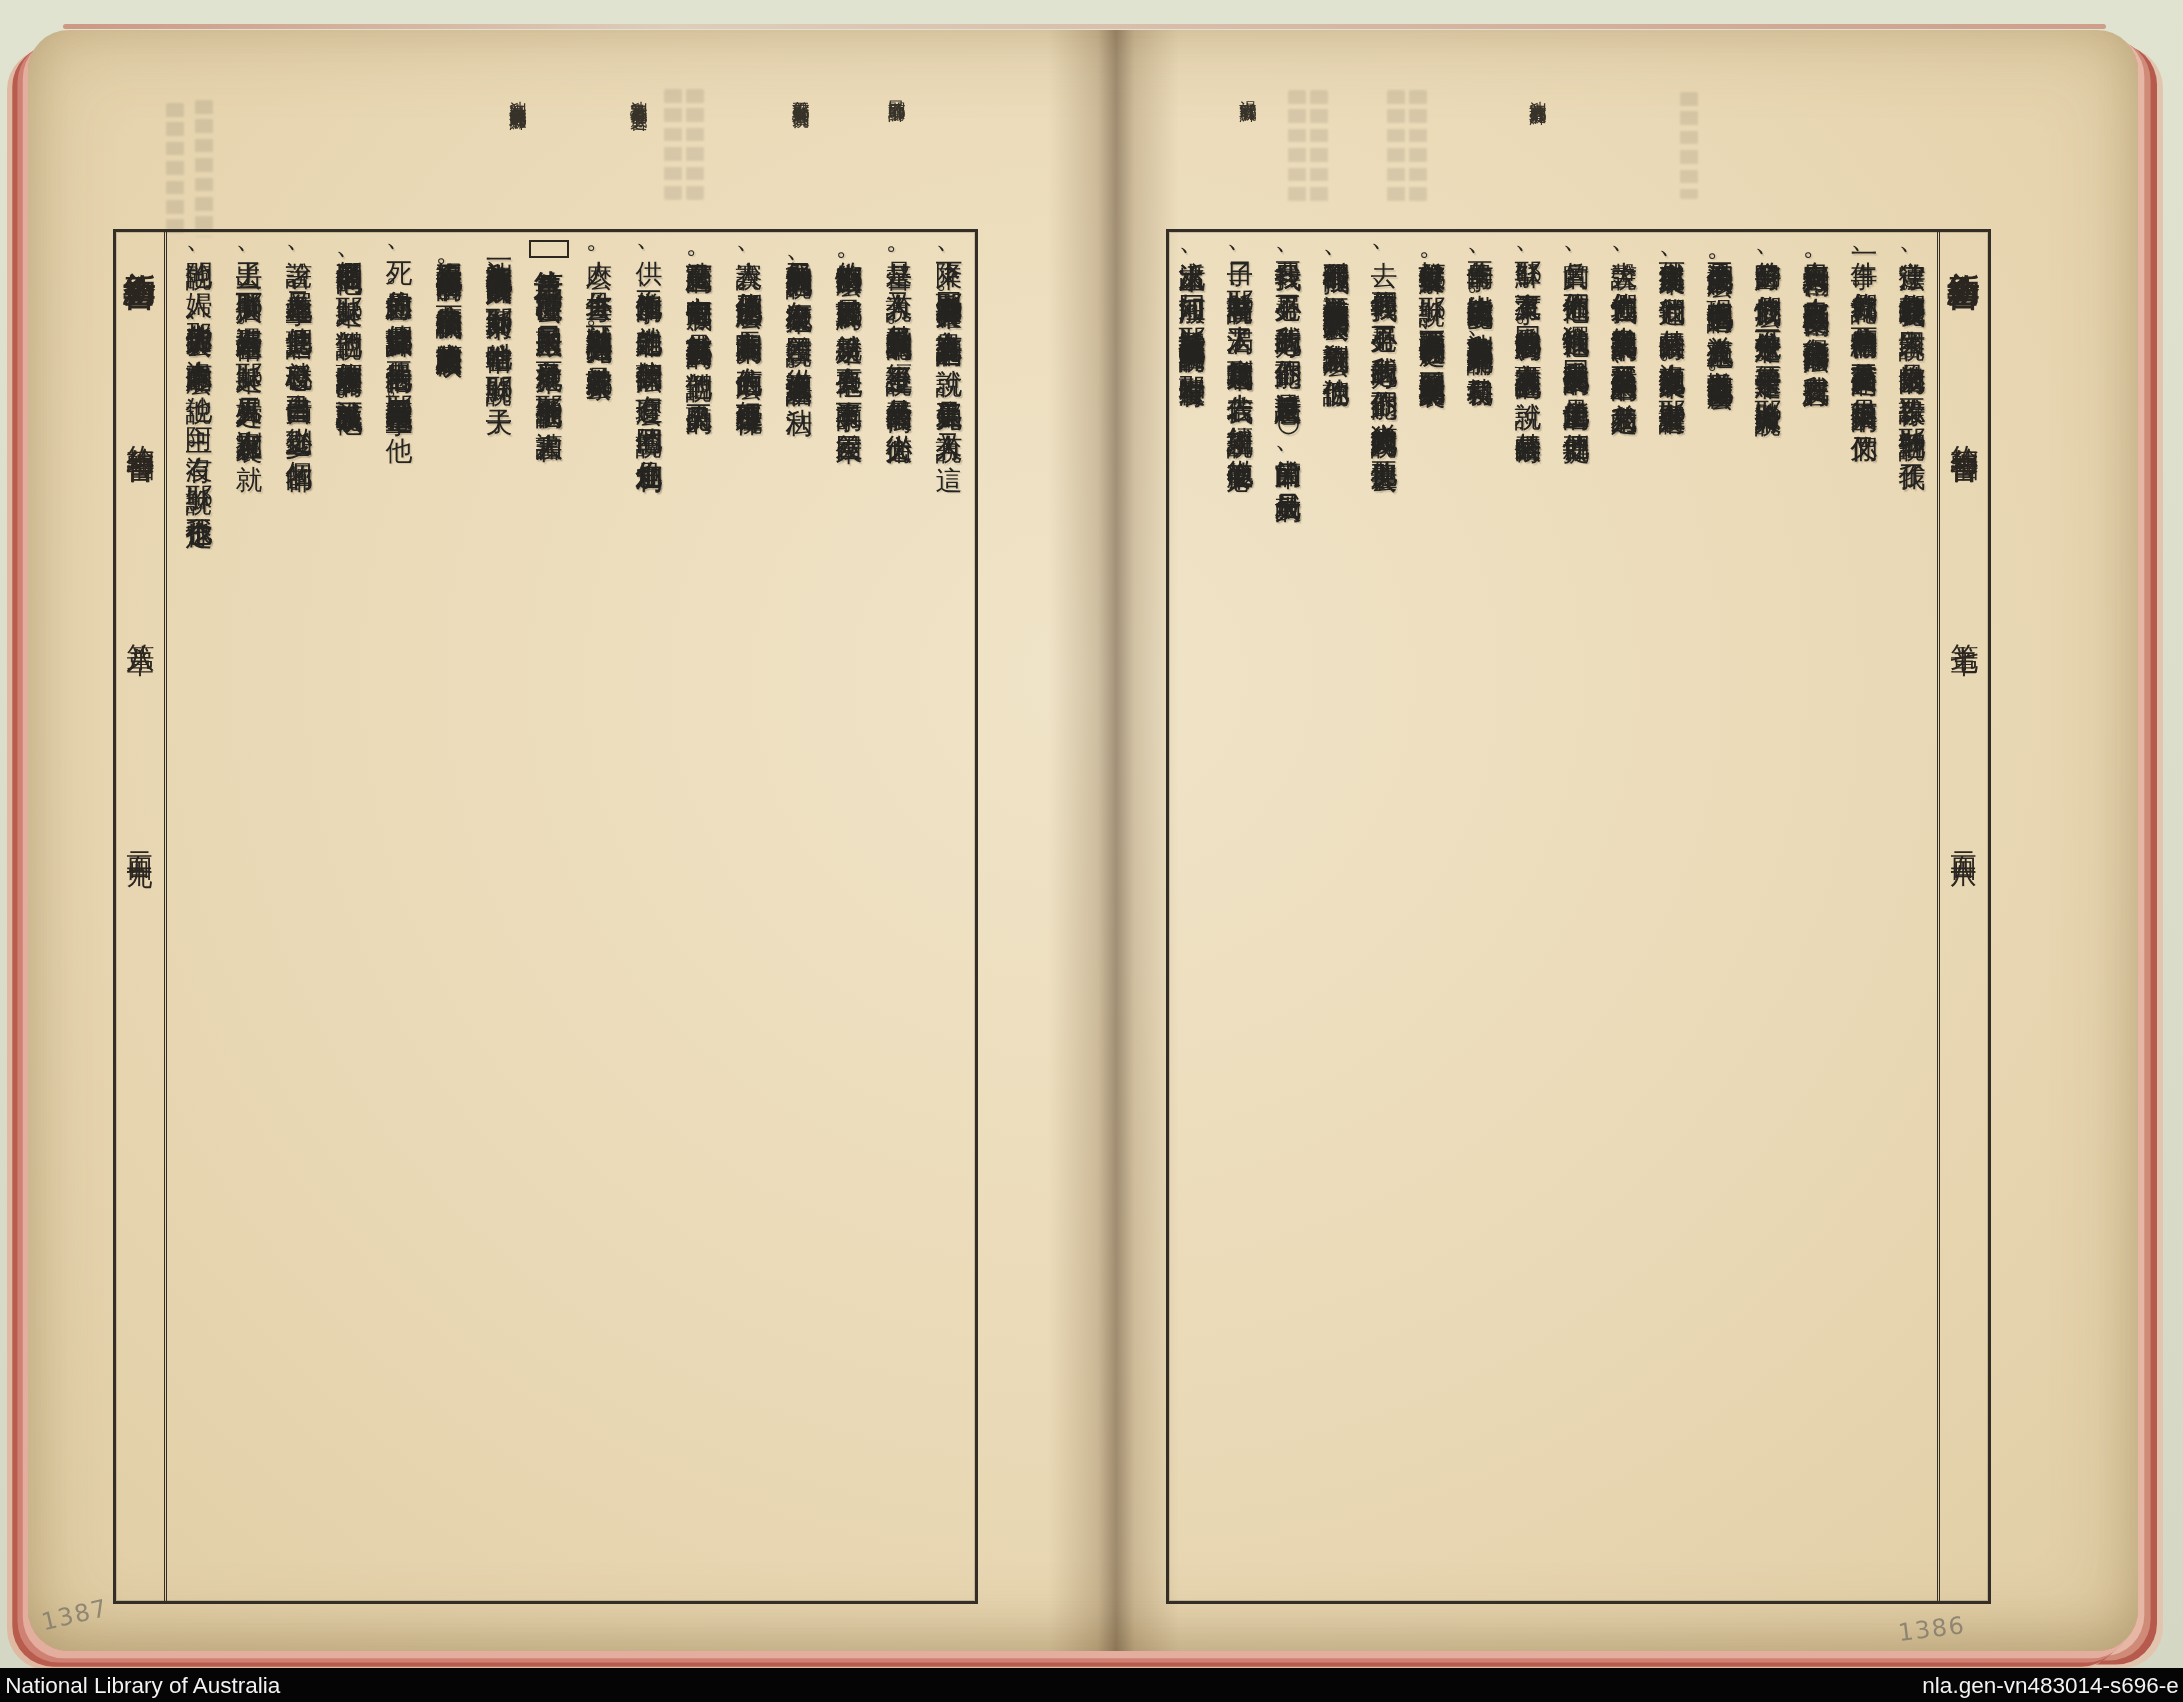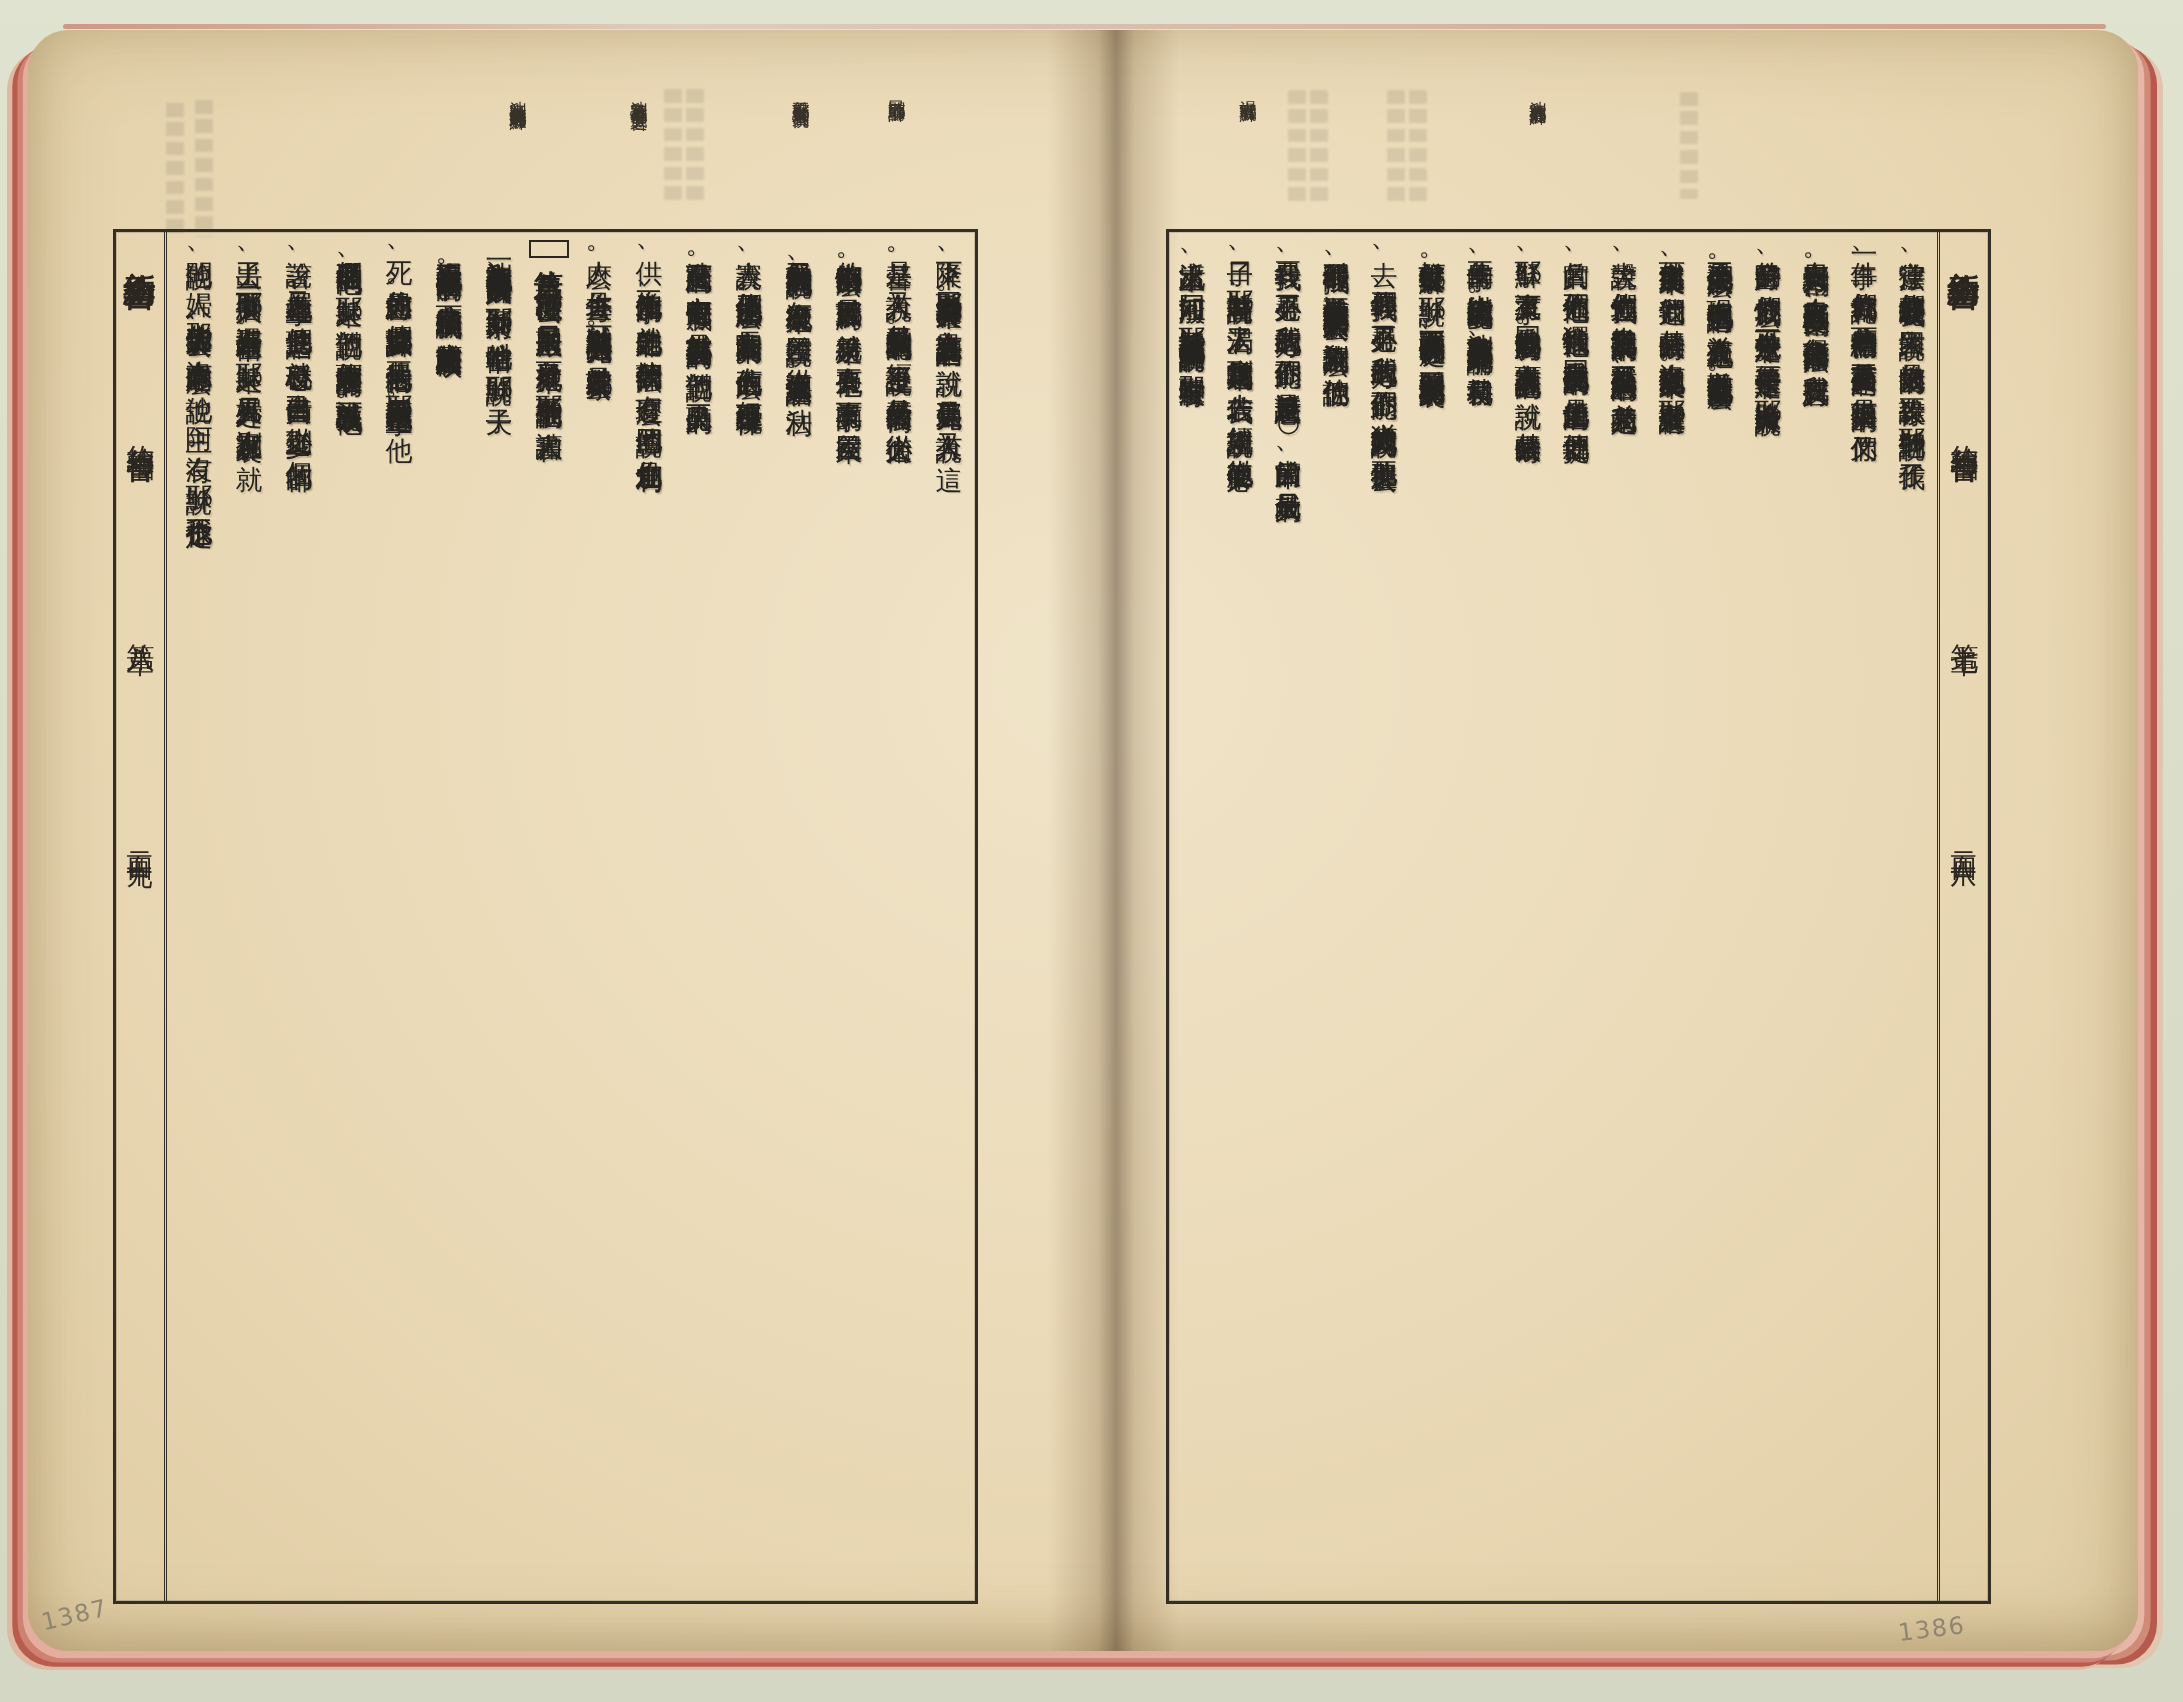--- a/index.html
+++ b/index.html
@@ -144,14 +144,18 @@
       <span class="bt">新約全書</span>
       <span class="st">約翰傳福音書</span>
       <span class="ch">第七章</span>
       <span class="pn">二百四十八</span>
     </div>
   </div>
 
   <div class="pencil l">1387</div>
   <div class="pencil r">1386</div>
 
+  <div class="bar">
+    <span class="lib">National Library of Australia</span>
+    <span class="iid">nla.gen-vn483014-s696-e</span>
+  </div>
 </div>
 
 
 </body></html>

